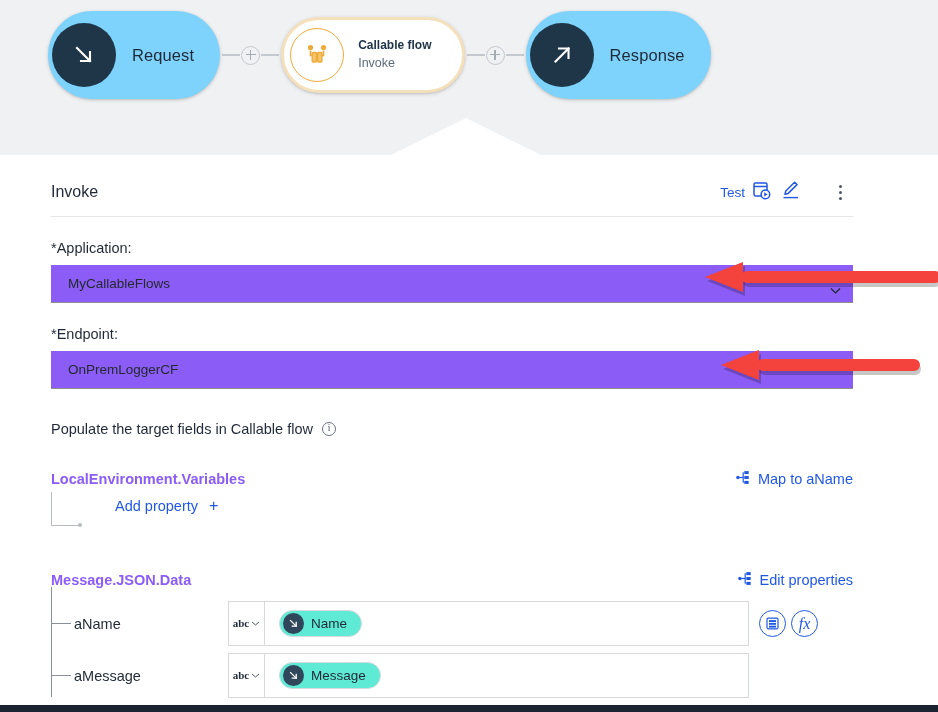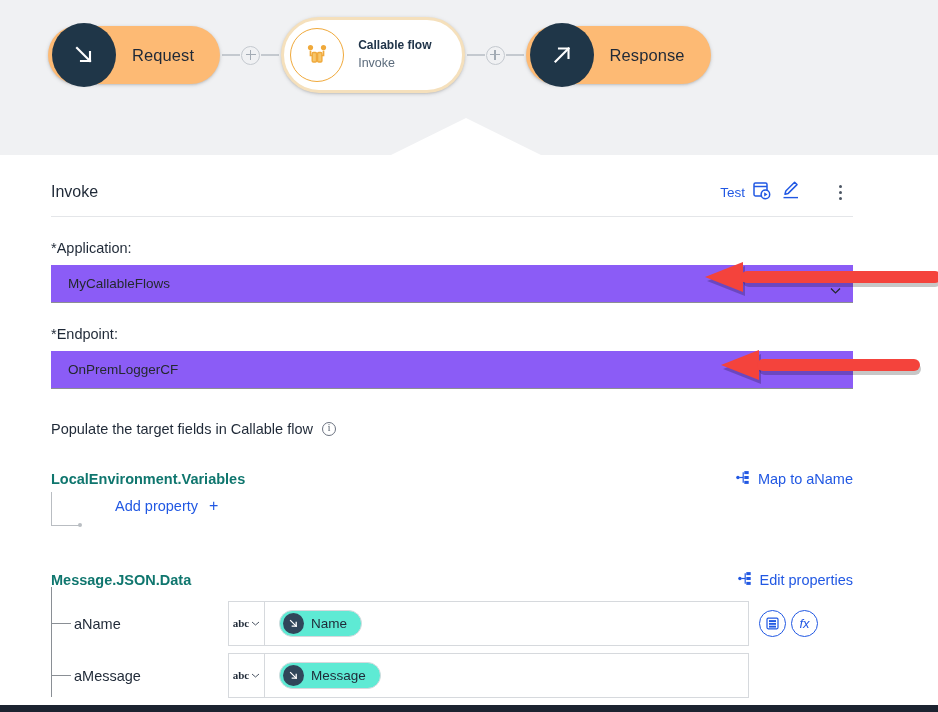--- a/index.html
+++ b/index.html
@@ -29,24 +29,24 @@
     left: 0; top: 0;
     width: 938px; height: 110px;
     display: flex;
     align-items: center;
     padding-left: 48px;
   }
   .node {
     position: relative;
     display: flex;
     align-items: center;
-    background: #fdba74;
+    background: #7dd3fc;
     border-radius: 44px;
     box-shadow: 0 1px 4px rgba(0,0,0,0.14), 0 1px 2px rgba(0,0,0,0.10);
-    height: 58px;
+    height: 88px;
   }
   .node.endpoint { padding: 0 26px 0 4px; }
   .node-circle {
     width: 64px; height: 64px;
     border-radius: 50%;
     background: #1f3648;
     display: flex;
     align-items: center;
     justify-content: center;
     flex: 0 0 auto;
@@ -227,21 +227,21 @@
   .section-row {
     display: flex;
     align-items: center;
     justify-content: space-between;
     width: 802px;
     margin-top: 33px;
   }
   .section-title {
     font-size: 14.5px;
     font-weight: bold;
-    color: #0f766e;
+    color: #8b5cf6;
   }
   .section-action {
     display: flex;
     align-items: center;
     gap: 7px;
     color: #2158e3;
     font-size: 14.5px;
     cursor: pointer;
   }
 
@@ -364,23 +364,23 @@
   }
   .round-btn {
     width: 27px; height: 27px;
     border-radius: 50%;
     border: 1.4px solid #2158e3;
     display: flex; align-items: center; justify-content: center;
     cursor: pointer;
     background: #fff;
   }
   .fx-text {
-    font-family: Liberation Sans, sans-serif;
+    font-family: Liberation Serif, serif;
     font-style: italic;
-    font-size: 13px;
+    font-size: 16px;
     color: #2158e3;
     line-height: 1;
   }
 
   .bottom-strip {
     position: absolute;
     left: 0; bottom: 0;
     width: 938px; height: 7px;
     background: #1c2330;
   }

